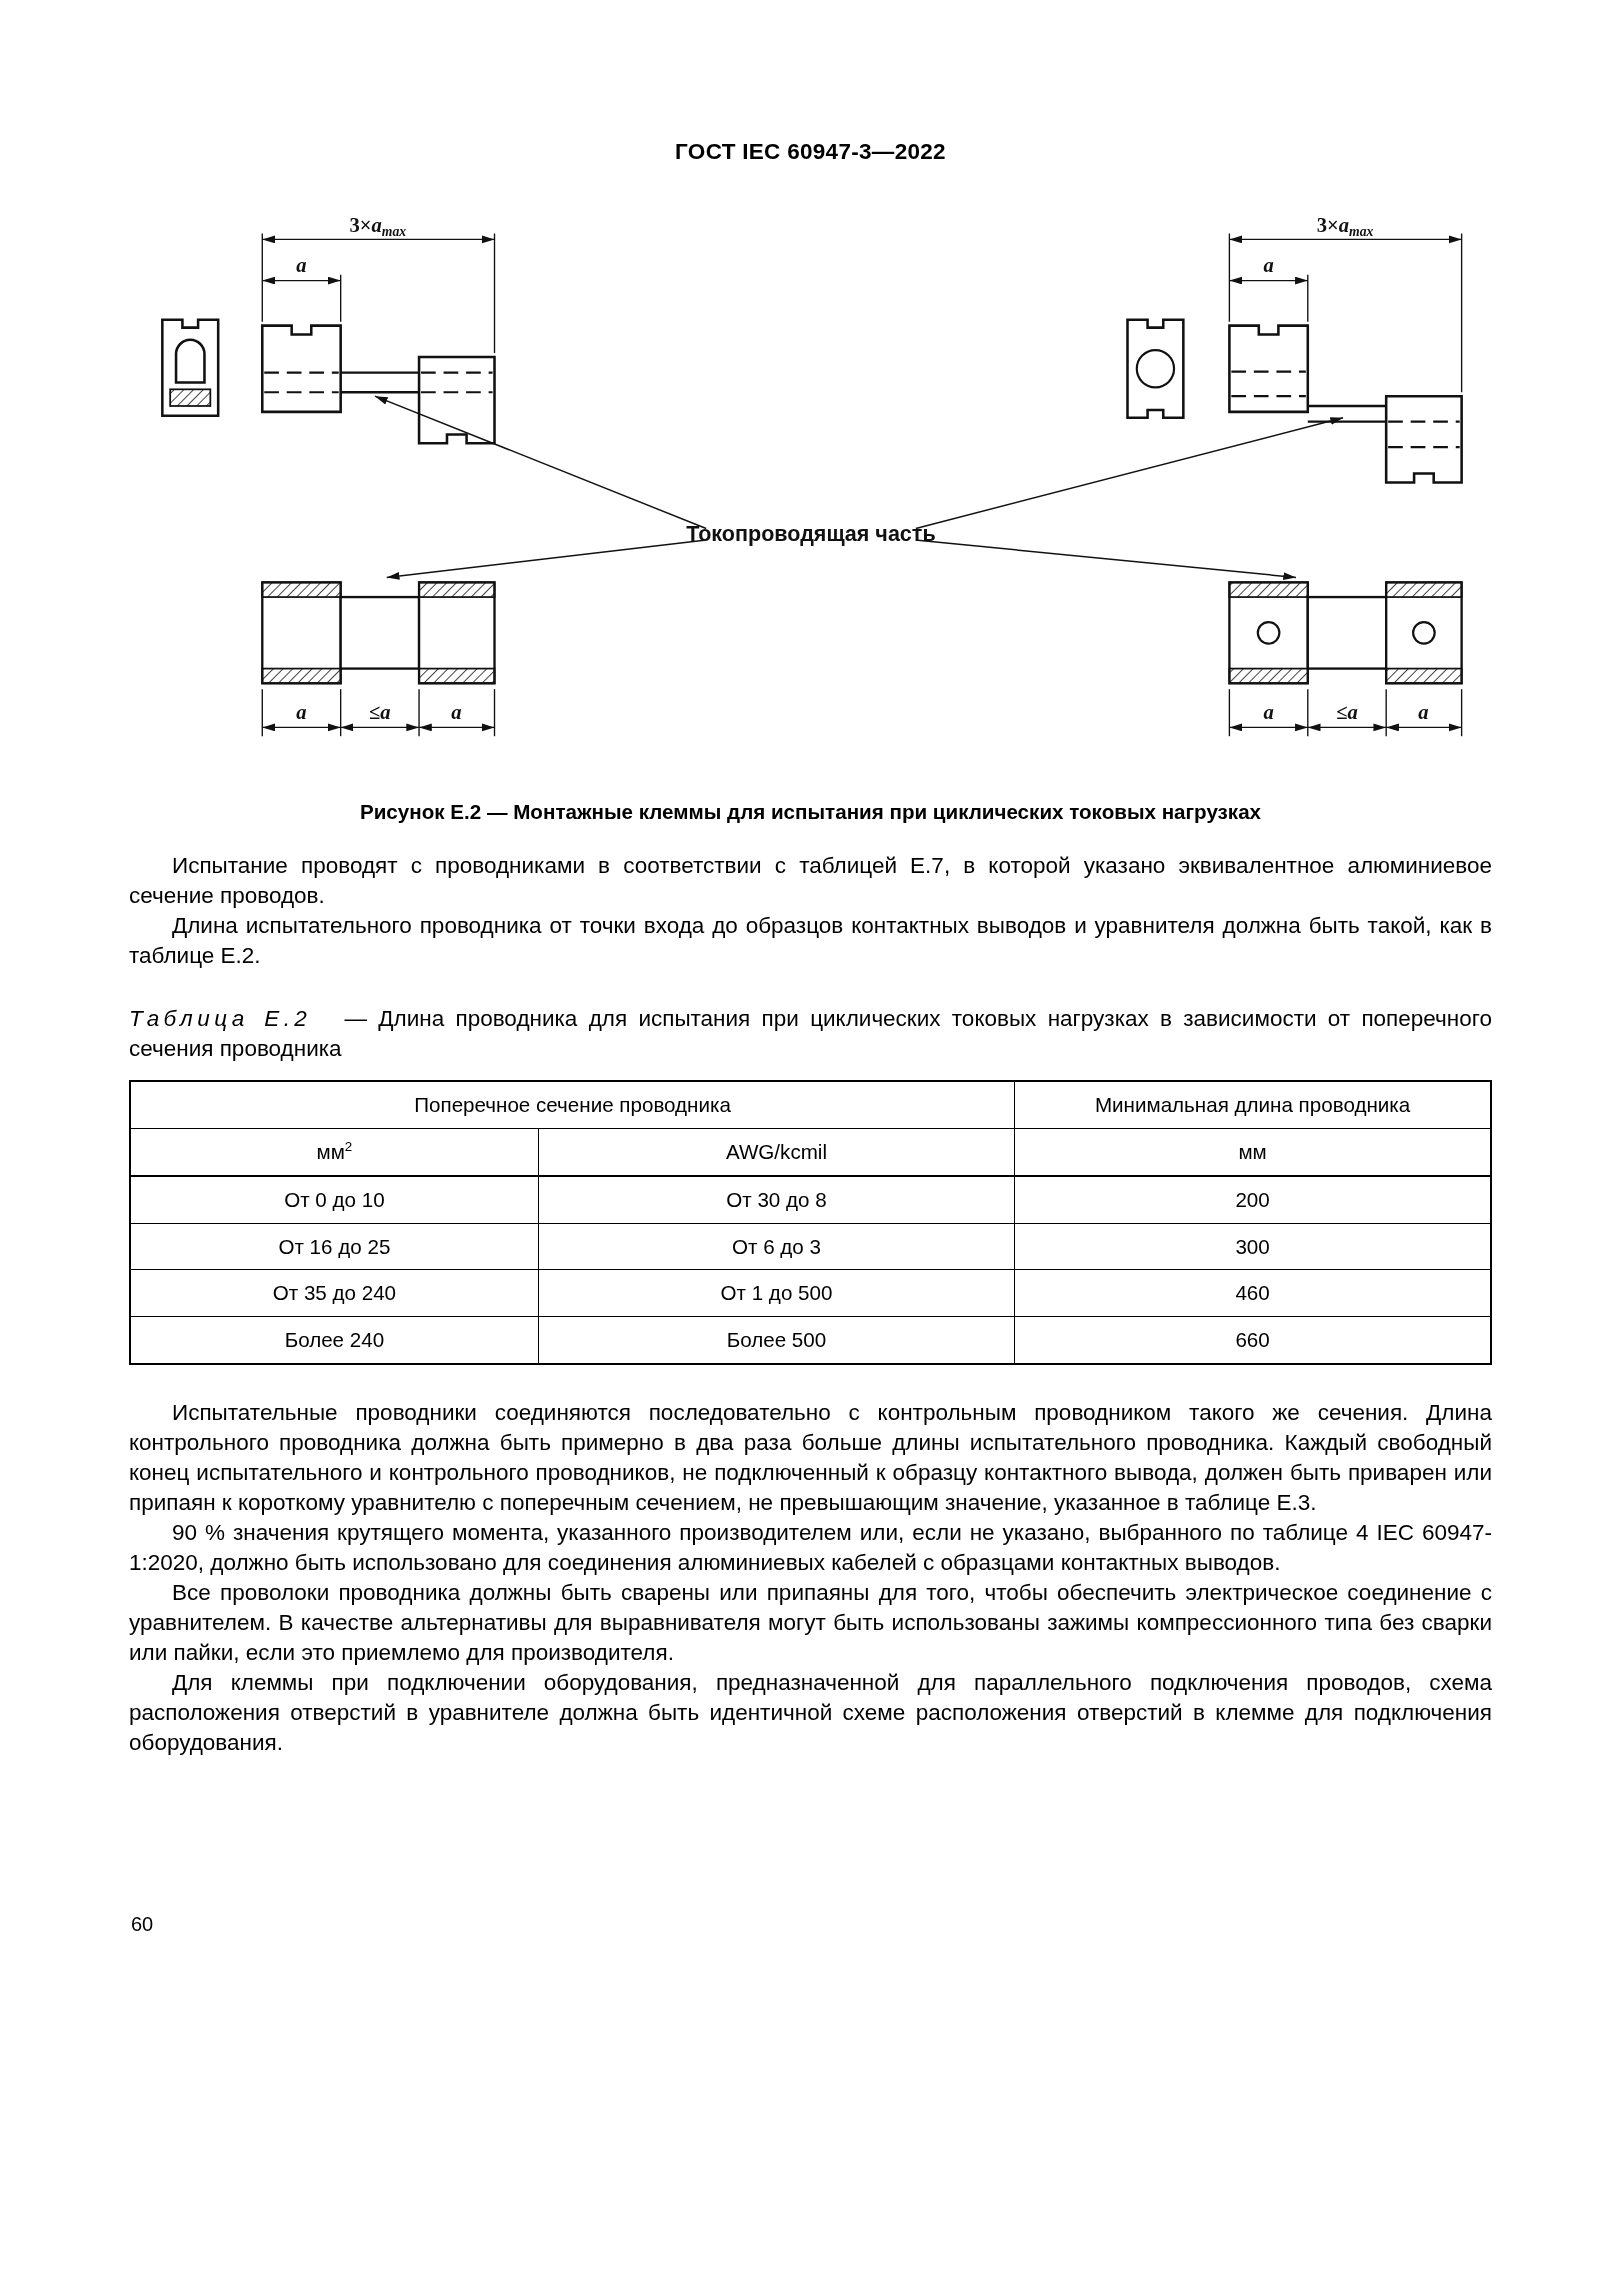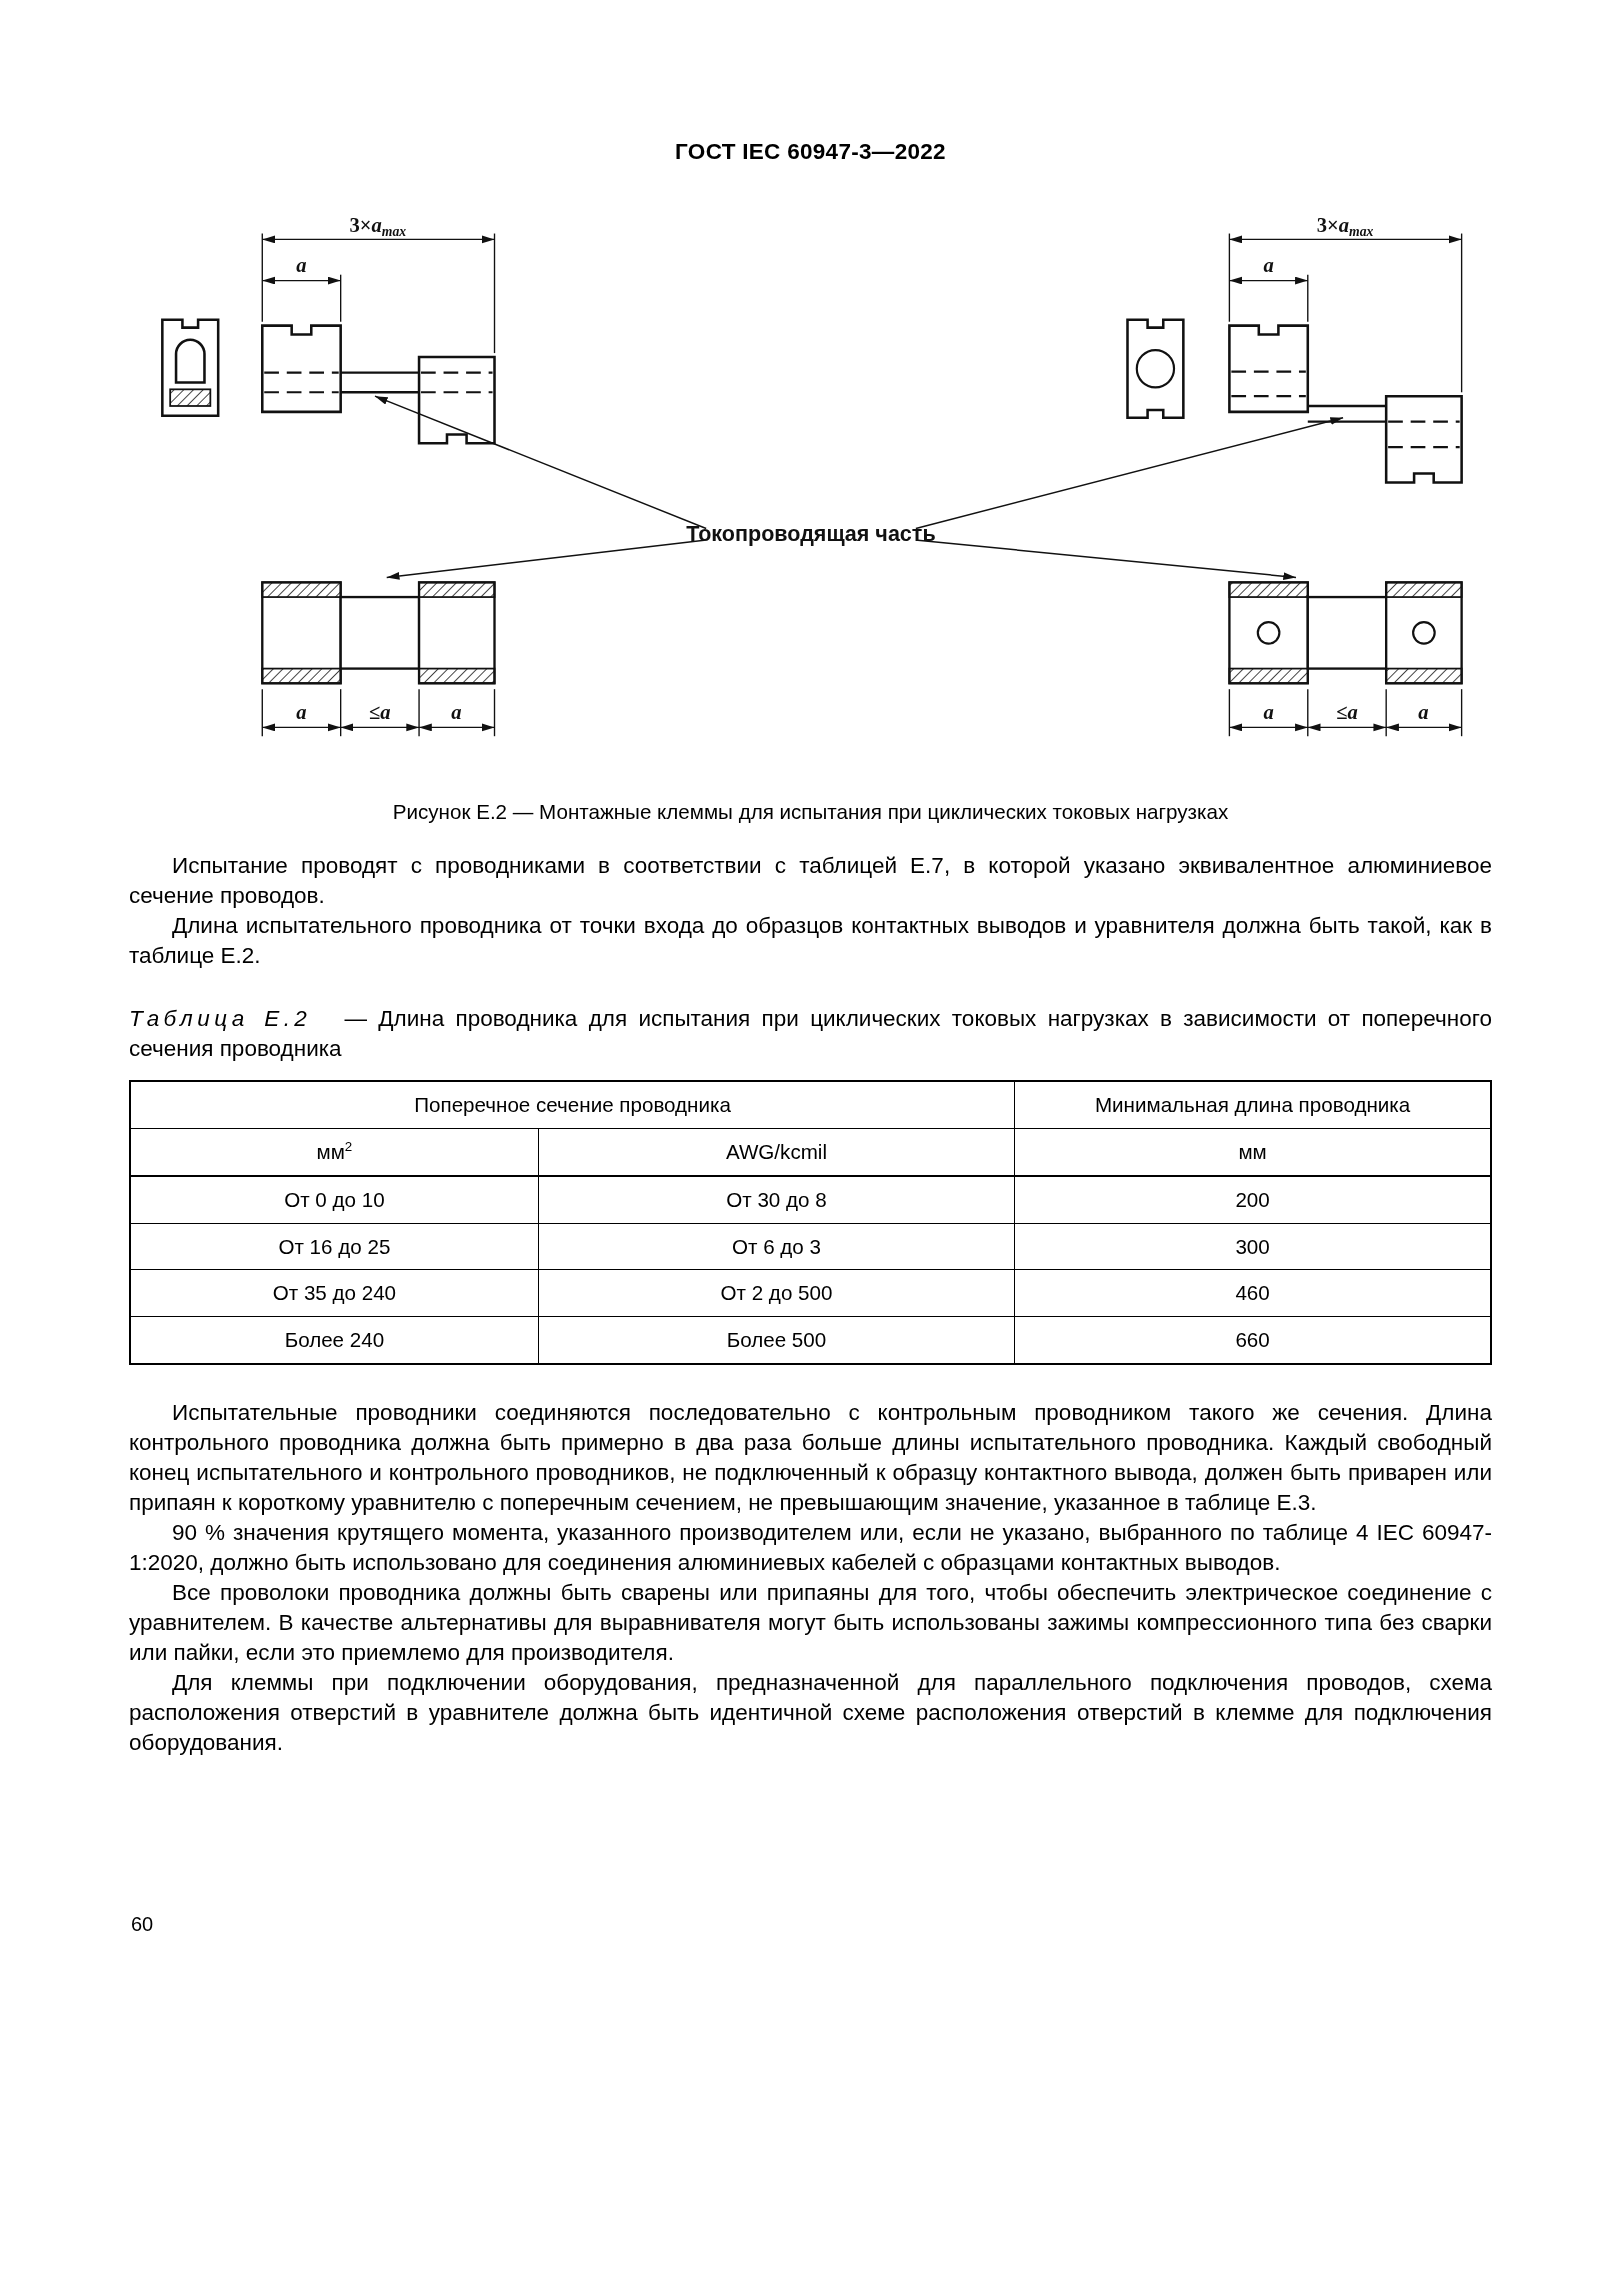--- a/index.html
+++ b/index.html
@@ -8,21 +8,21 @@
     width:1621px; height:2293px;
     font-family:"Liberation Sans","DejaVu Sans",sans-serif;
     color:#000;
   }
   .page { position:relative; width:1621px; height:2293px; overflow:hidden; background:#fff; }
   .content { padding:139px 129px 0 129px; }
   .doc-header { font-size:22.5px; font-weight:bold; letter-spacing:0.3px;text-align:center; }
 
   .figure-wrap { margin-top:45px; }
   svg.figure { display:block; width:1362px; height:537px; margin:0 auto; }
-  .figure-caption { text-align:center; font-size:20.6px; margin-top:53px; }
+  .figure-caption { text-align:center; font-size:20.6px; margin-top:53px;font-weight:bold; }
 
   .para {
     font-size:22.5px; line-height:30px;
     text-align:justify; text-indent:43px;
     hyphens:auto; margin:0;
   }
   .mt { margin-top:27.4px; }
   .mtb { margin-top:33px; }
 
   .table-title { margin-top:33px; font-size:22.5px; line-height:30px; text-align:justify; }
@@ -239,21 +239,21 @@
           <td>От 30 до 8</td>
           <td>200</td>
         </tr>
         <tr>
           <td>От 16 до 25</td>
           <td>От 6 до 3</td>
           <td>300</td>
         </tr>
         <tr>
           <td>От 35 до 240</td>
-          <td>От 2 до 500</td>
+          <td>От 1 до 500</td>
           <td>460</td>
         </tr>
         <tr>
           <td>Более 240</td>
           <td>Более 500</td>
           <td>660</td>
         </tr>
       </tbody>
     </table>
 

